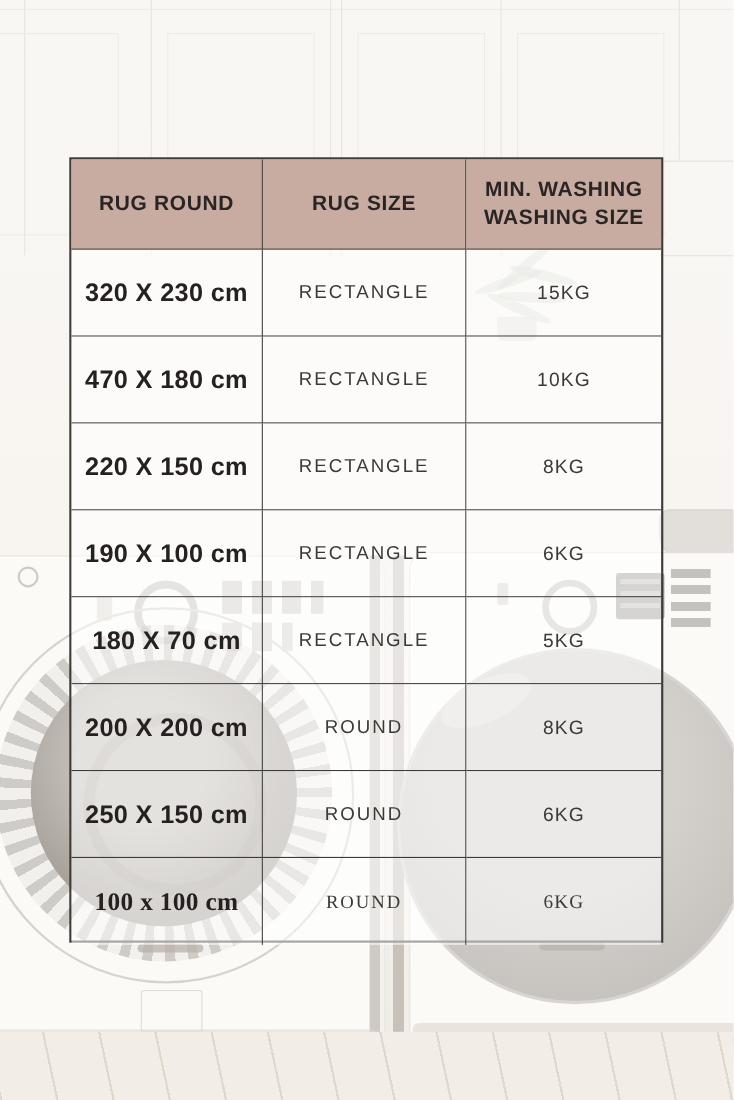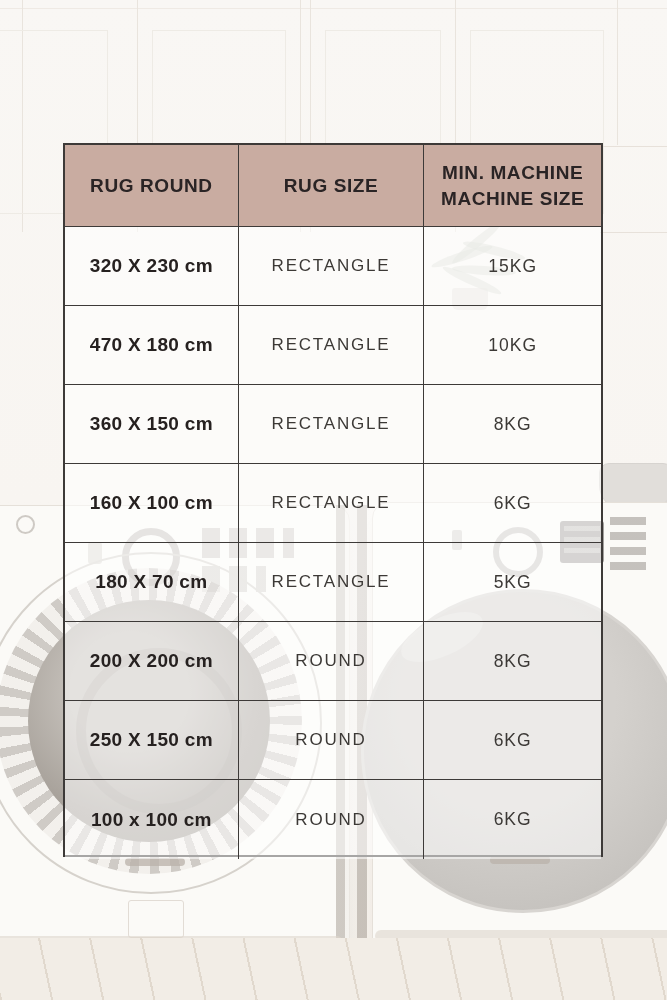--- a/index.html
+++ b/index.html
@@ -64,28 +64,28 @@
     border:2px solid var(--border,#3d3a38);
   }
   .tr{display:contents;}
   .th,.td{
     display:flex;align-items:center;justify-content:center;text-align:center;
     border-right:1px solid var(--border,#3d3a38);
     border-bottom:1px solid var(--border,#3d3a38);
     padding:0 8px;box-sizing:border-box;
   }
   .th:nth-child(3n),.td:nth-child(3n){border-right:none;}
-  .tr:last-child .td{border-bottom:none;}
+  .tr:last-child .td{border-bottom:none;font-family:Liberation Serif, serif;}
   .th{
     background:var(--header-bg,#c9aca1);
     color:var(--header-text,#2a2425);
     font-size:19px;font-weight:700;letter-spacing:.6px;line-height:1.35;
   }
   .td{background:rgba(255,255,255,.55);}
-  .td.size{font-size:19px;font-weight:700;letter-spacing:.3px;color:var(--size-text,#262120);}
+  .td.size{font-size:23px;font-weight:700;letter-spacing:.3px;color:var(--size-text,#262120);}
   .td.shape{font-size:17px;font-weight:400;letter-spacing:1.8px;color:var(--body-text,#3c3936);}
   .td.machine{font-size:17.5px;font-weight:400;letter-spacing:1px;color:var(--body-text,#3c3936);}
 </style>
 </head>
 <body>
 
 <div class="canvas">
 
   <div class="scene">
     <div class="cab-top-line"></div>
@@ -138,39 +138,39 @@
     <div class="drawer-outline"></div>
     <div class="base-shadow" style="left:-25px;top:936px;width:368px"></div>
     <div class="base-shadow" style="left:375px;top:930px;width:322px"></div>
     <div class="floor"></div>
   </div>
 
   <div class="rug-table">
     <div class="tr">
       <div class="th">RUG ROUND</div>
       <div class="th">RUG SIZE</div>
-      <div class="th">MIN. MACHINE MACHINE SIZE</div>
+      <div class="th">MIN. WASHING WASHING SIZE</div>
     </div>
     <div class="tr">
       <div class="td size">320 X 230 cm</div>
       <div class="td shape">RECTANGLE</div>
       <div class="td machine">15KG</div>
     </div>
     <div class="tr">
       <div class="td size">470 X 180 cm</div>
       <div class="td shape">RECTANGLE</div>
       <div class="td machine">10KG</div>
     </div>
     <div class="tr">
-      <div class="td size">360 X 150 cm</div>
+      <div class="td size">220 X 150 cm</div>
       <div class="td shape">RECTANGLE</div>
       <div class="td machine">8KG</div>
     </div>
     <div class="tr">
-      <div class="td size">160 X 100 cm</div>
+      <div class="td size">190 X 100 cm</div>
       <div class="td shape">RECTANGLE</div>
       <div class="td machine">6KG</div>
     </div>
     <div class="tr">
       <div class="td size">180 X 70 cm</div>
       <div class="td shape">RECTANGLE</div>
       <div class="td machine">5KG</div>
     </div>
     <div class="tr">
       <div class="td size">200 X 200 cm</div>

